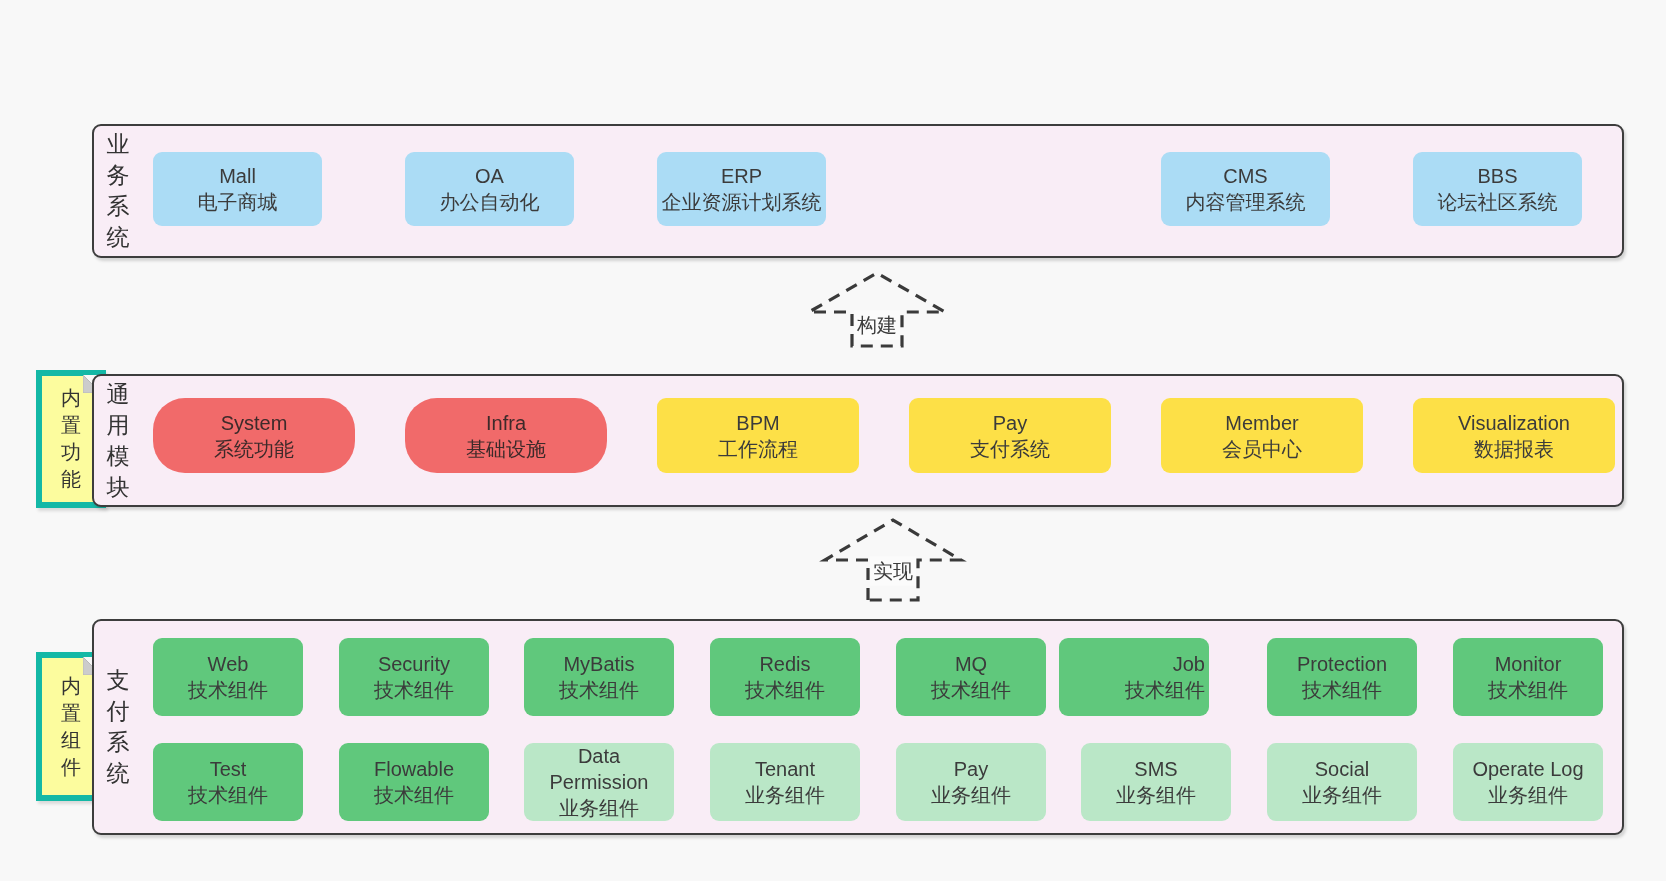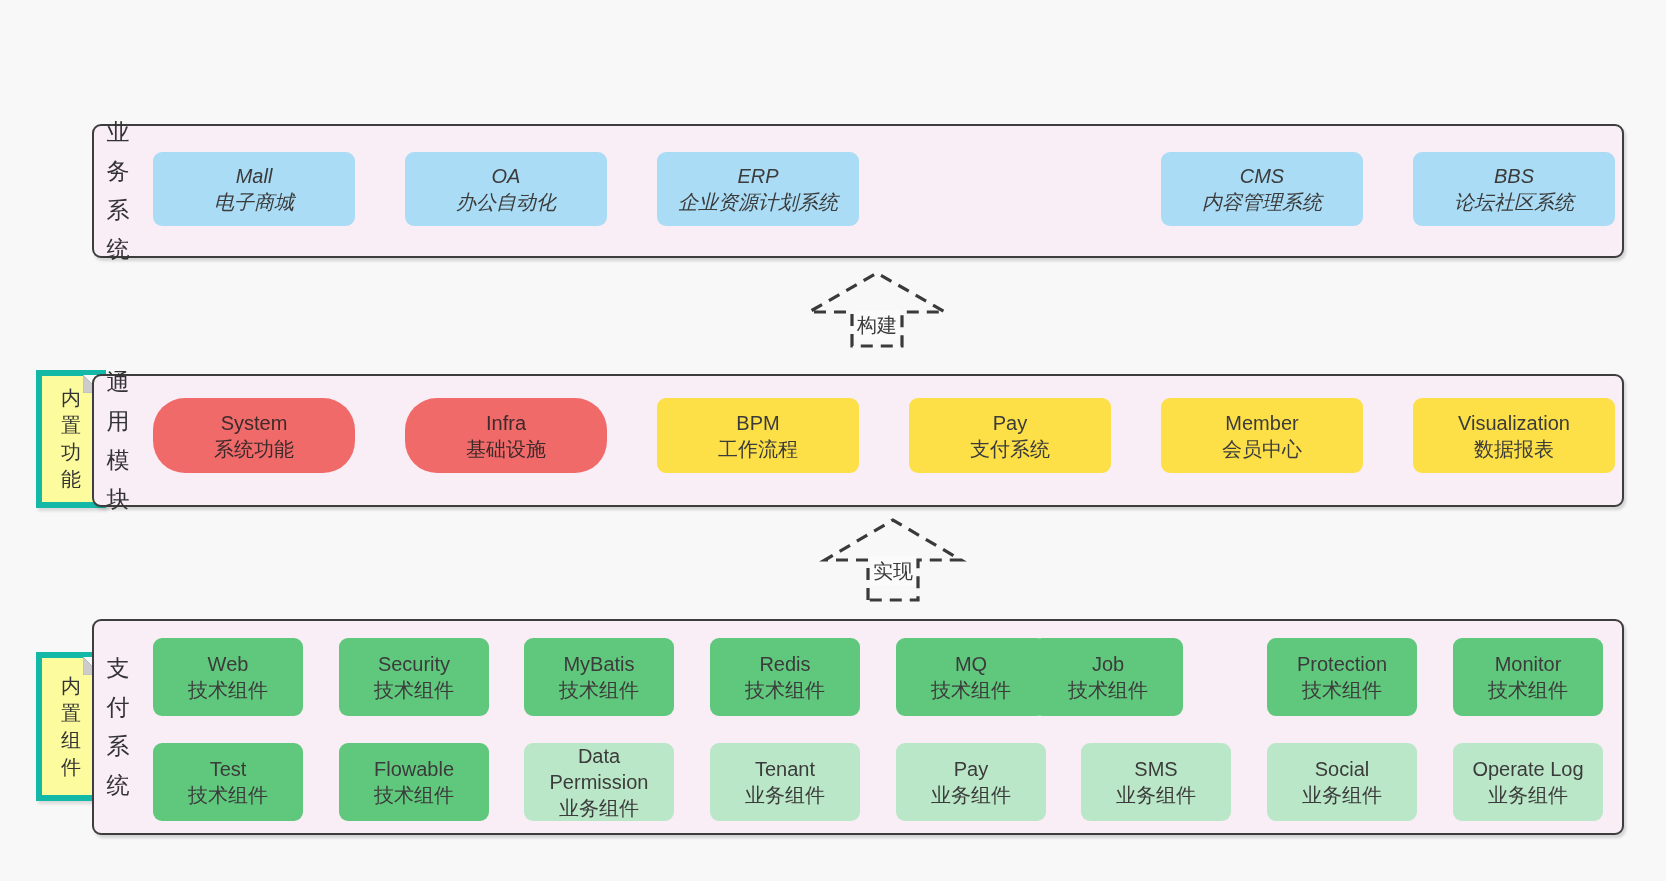--- a/index.html
+++ b/index.html
@@ -14,21 +14,21 @@
 
   
   .layer{
     position:absolute;left:92px;width:1528px;
     background:#f9edf6;
     border:2px solid #3d3d3d;border-radius:9px;
     box-shadow:2px 3px 3px rgba(0,0,0,0.15);
   }
   .layer-label{
     position:absolute;left:11px;top:50%;transform:translateY(-50%);
-    width:26px;font-size:23px;line-height:39px;color:#333;
+    width:26px;font-size:23px;line-height:31px;color:#333;
     word-break:break-all;text-align:center;
   }
 
   
   .sticky{
     position:absolute;width:58px;background:#fcfc9e;
     border:6px solid #14b8a6;
     box-shadow:2px 3px 3px rgba(0,0,0,0.12);
   }
   .sticky-label{
@@ -43,21 +43,21 @@
     position:absolute;border-radius:9px;
     display:flex;flex-direction:column;align-items:center;justify-content:center;
     text-align:center;font-size:20px;line-height:26px;color:#3b3b3b;
     padding:0 4px;box-sizing:border-box;
   }
   .blue{background:#abdcf5;}
   .red{background:#f16a6a;color:#3d2a2a;border-radius:32px;}
   .pink{background:#fde047;}
   .green{background:#60c87c;}
   .lightgreen{background:#bae7c7;} 
-  .layer1 .box{top:26px;height:74px;width:202px;font-style:italic;}
+  .layer1 .box{top:26px;height:74px;width:169px;}
   .layer2 .box{top:22px;height:75px;width:202px;}
   .layer3 .box{width:150px;height:78px;}
   .layer3 .row1{top:17px;}
   .layer3 .row2{top:122px;}
 
   
   .arrow{position:absolute;}
   .arrow polygon{
     fill:none;stroke:#3a3a3a;stroke-width:3.2;
     stroke-dasharray:12 8;
@@ -166,21 +166,21 @@
       <div>技术组件</div>
     </div>
     <div class="box green row1" style="left:616px;">
       <div>Redis</div>
       <div>技术组件</div>
     </div>
     <div class="box green row1" style="left:802px;">
       <div>MQ</div>
       <div>技术组件</div>
     </div>
-    <div class="box green row1" style="left:939px;">
+    <div class="box green row1" style="left:965px;align-items:flex-end;">
       <div>Job</div>
       <div>技术组件</div>
     </div>
     <div class="box green row1" style="left:1173px;">
       <div>Protection</div>
       <div>技术组件</div>
     </div>
     <div class="box green row1" style="left:1359px;">
       <div>Monitor</div>
       <div>技术组件</div>

